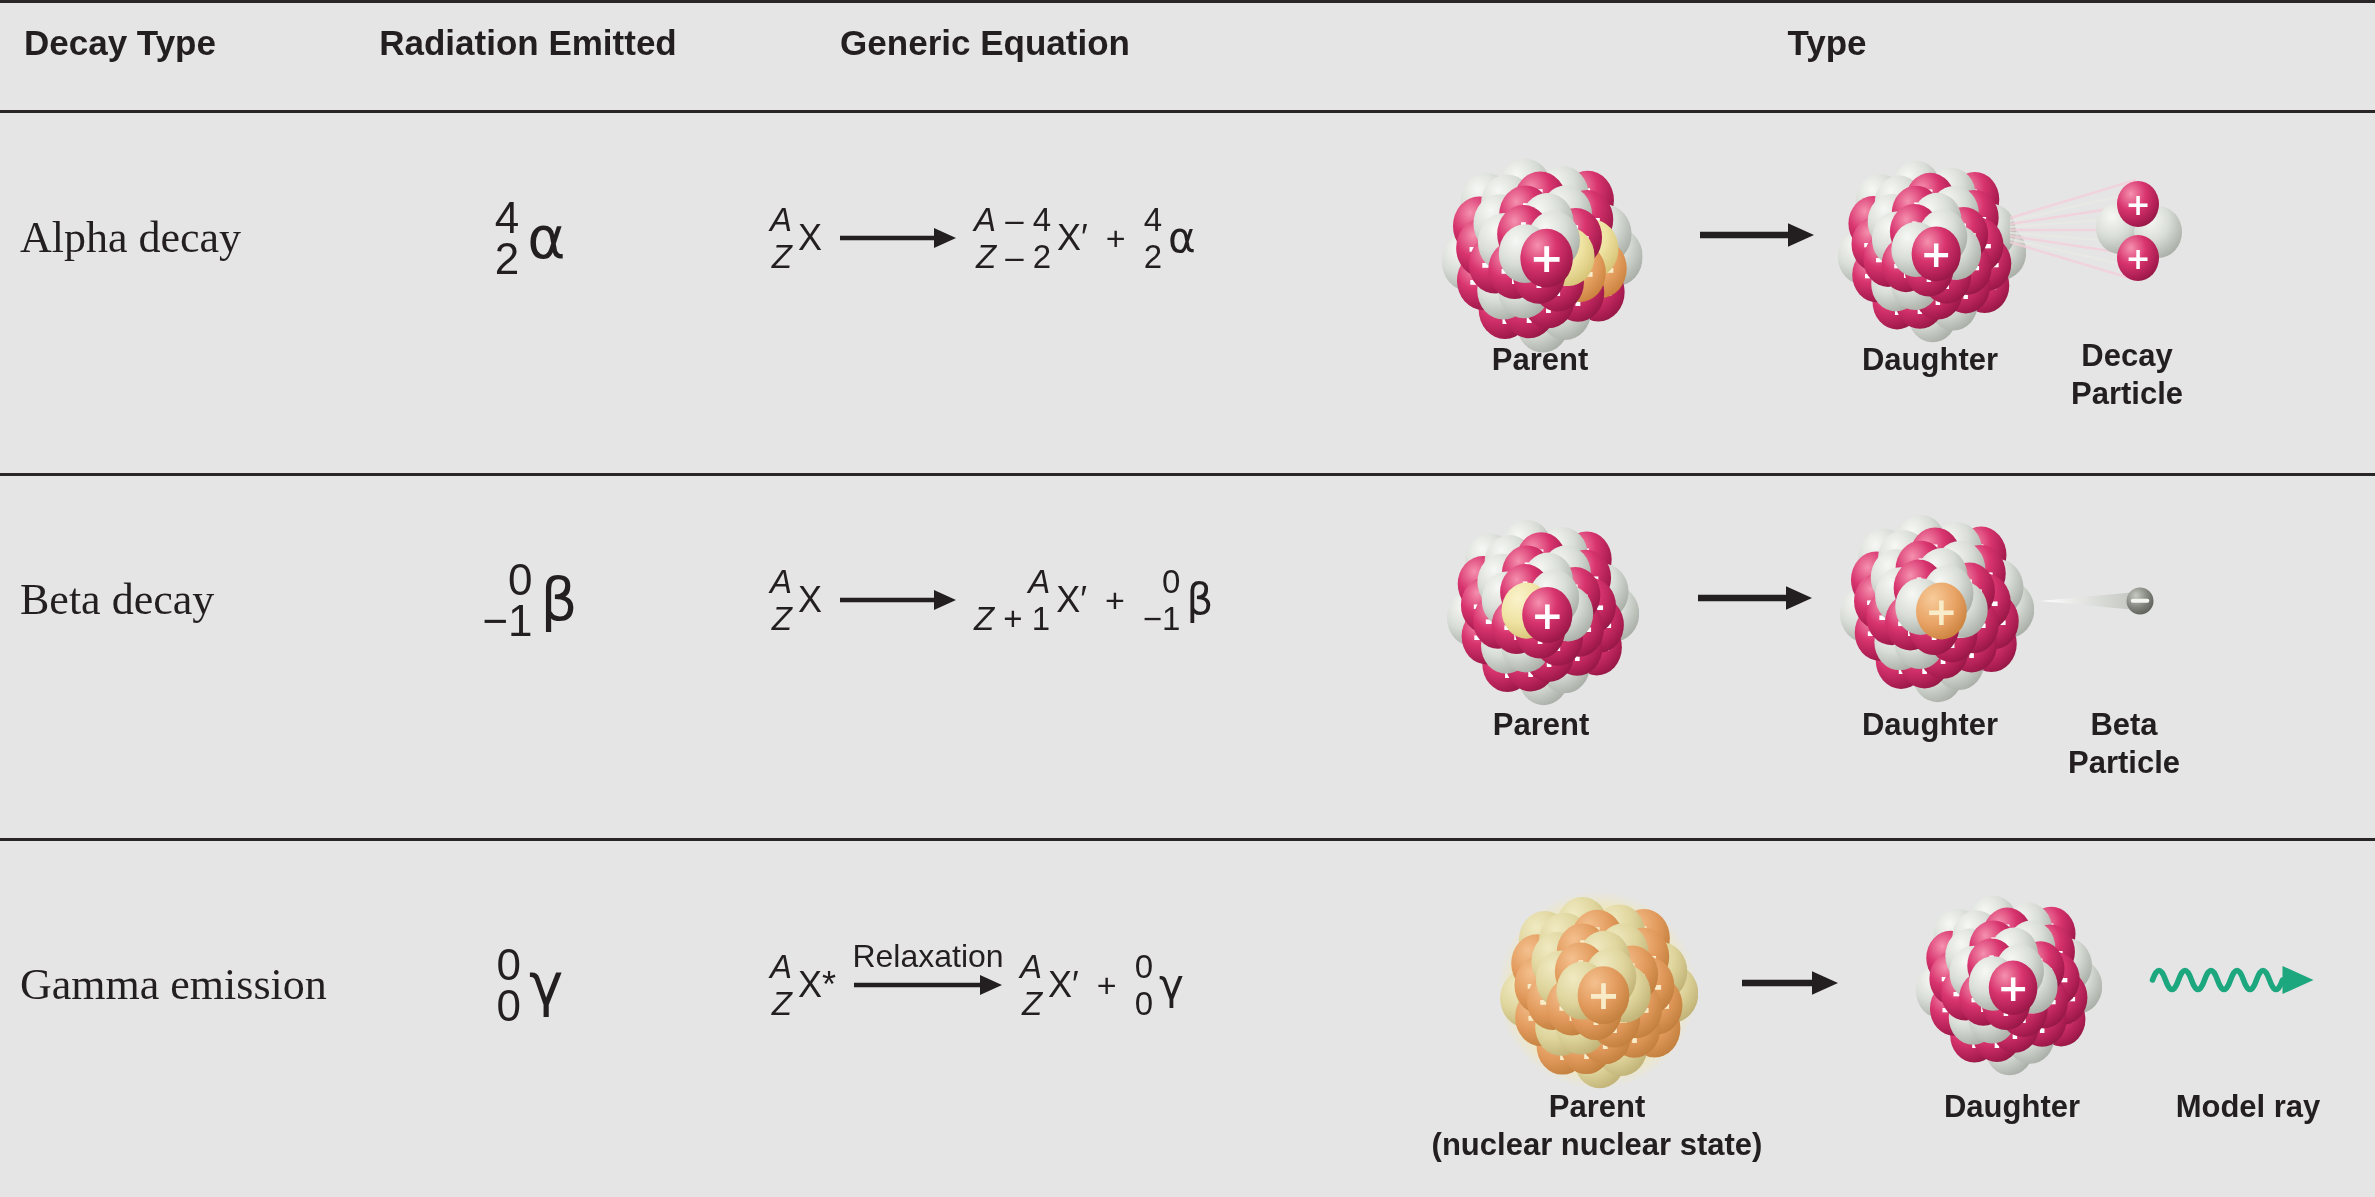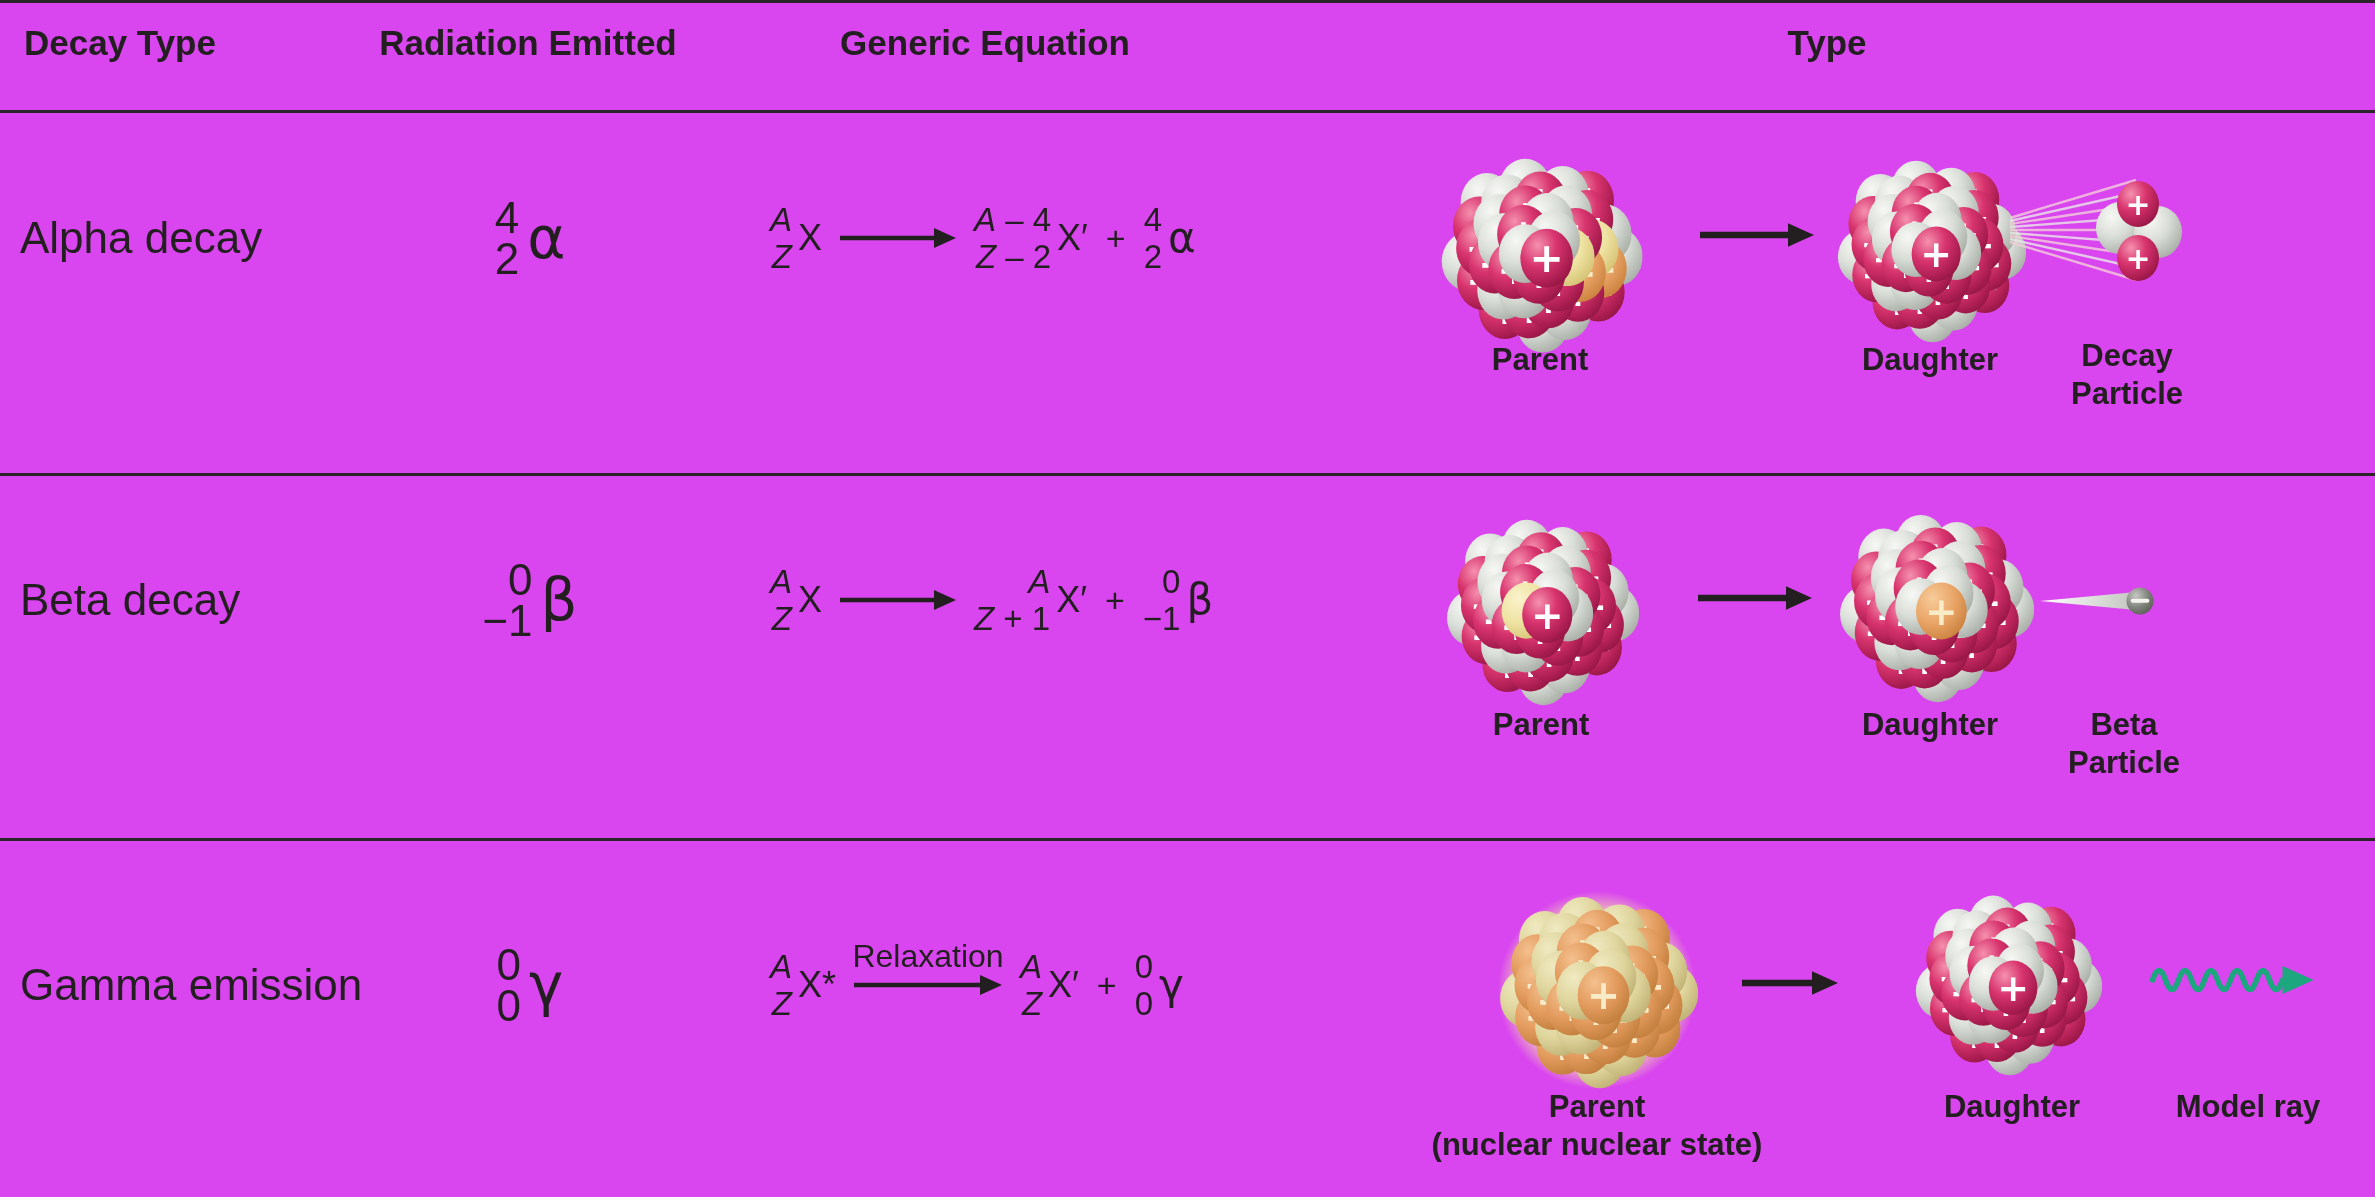--- a/index.html
+++ b/index.html
@@ -1,16 +1,16 @@
 <!DOCTYPE html>
 <html><head>
 <meta charset="utf-8">
 <style>
   html,body{margin:0;padding:0;background:#fff;}
-  .page{position:relative;width:2375px;height:1197px;background:#d946ef;overflow:hidden;
+  .page{position:relative;width:2375px;height:1197px;background:#e5e5e5;overflow:hidden;
         font-family:"Liberation Sans","DejaVu Sans",sans-serif;color:#231F20;}
   .rule{position:absolute;left:0;right:0;height:3px;background:#2A2627;}
   .rule.r-top{top:0;}
   .rule.r-hdr{top:110px;}
   .rule.r-1{top:473px;}
   .rule.r-2{top:838px;}
 
   
   .hdr span{position:absolute;top:22px;font-size:35px;font-weight:bold;line-height:42px;white-space:nowrap;}
   .hdr .h0{left:24px;}
@@ -19,21 +19,21 @@
   .hdr .h2{left:985px;}
   .hdr .h3{left:1827px;}
 
   
   .row{position:relative;width:2375px;}
   .row.r0{height:362px;--cy:125px;}
   .row.r1{height:365px;--cy:125px;}
   .row.r2{height:357px;--cy:145px;}
 
   .cellv{position:absolute;top:var(--cy);transform:translateY(-50%);}
-  .c-type{left:20px;width:330px;font-size:44px;line-height:50px;white-space:nowrap;}
+  .c-type{left:20px;width:330px;font-size:44px;line-height:50px;white-space:nowrap;font-family:Liberation Serif, serif;}
   .c-rad{left:340px;width:380px;display:flex;justify-content:center;}
   .c-eq{left:770px;display:flex;align-items:center;gap:16px;}
 
   
   .nuclide{display:inline-flex;align-items:center;}
   .stack{display:flex;flex-direction:column;align-items:flex-end;font-size:33px;line-height:37px;white-space:nowrap;}
   .sym{font-size:36px;margin-left:6px;white-space:nowrap;}
   .sym.greek{font-family:"DejaVu Sans",sans-serif;font-size:42px;line-height:1;}
   .c-rad .stack{font-size:44px;line-height:41px;}
   .c-rad .sym{font-size:44px;margin-left:8px;}

